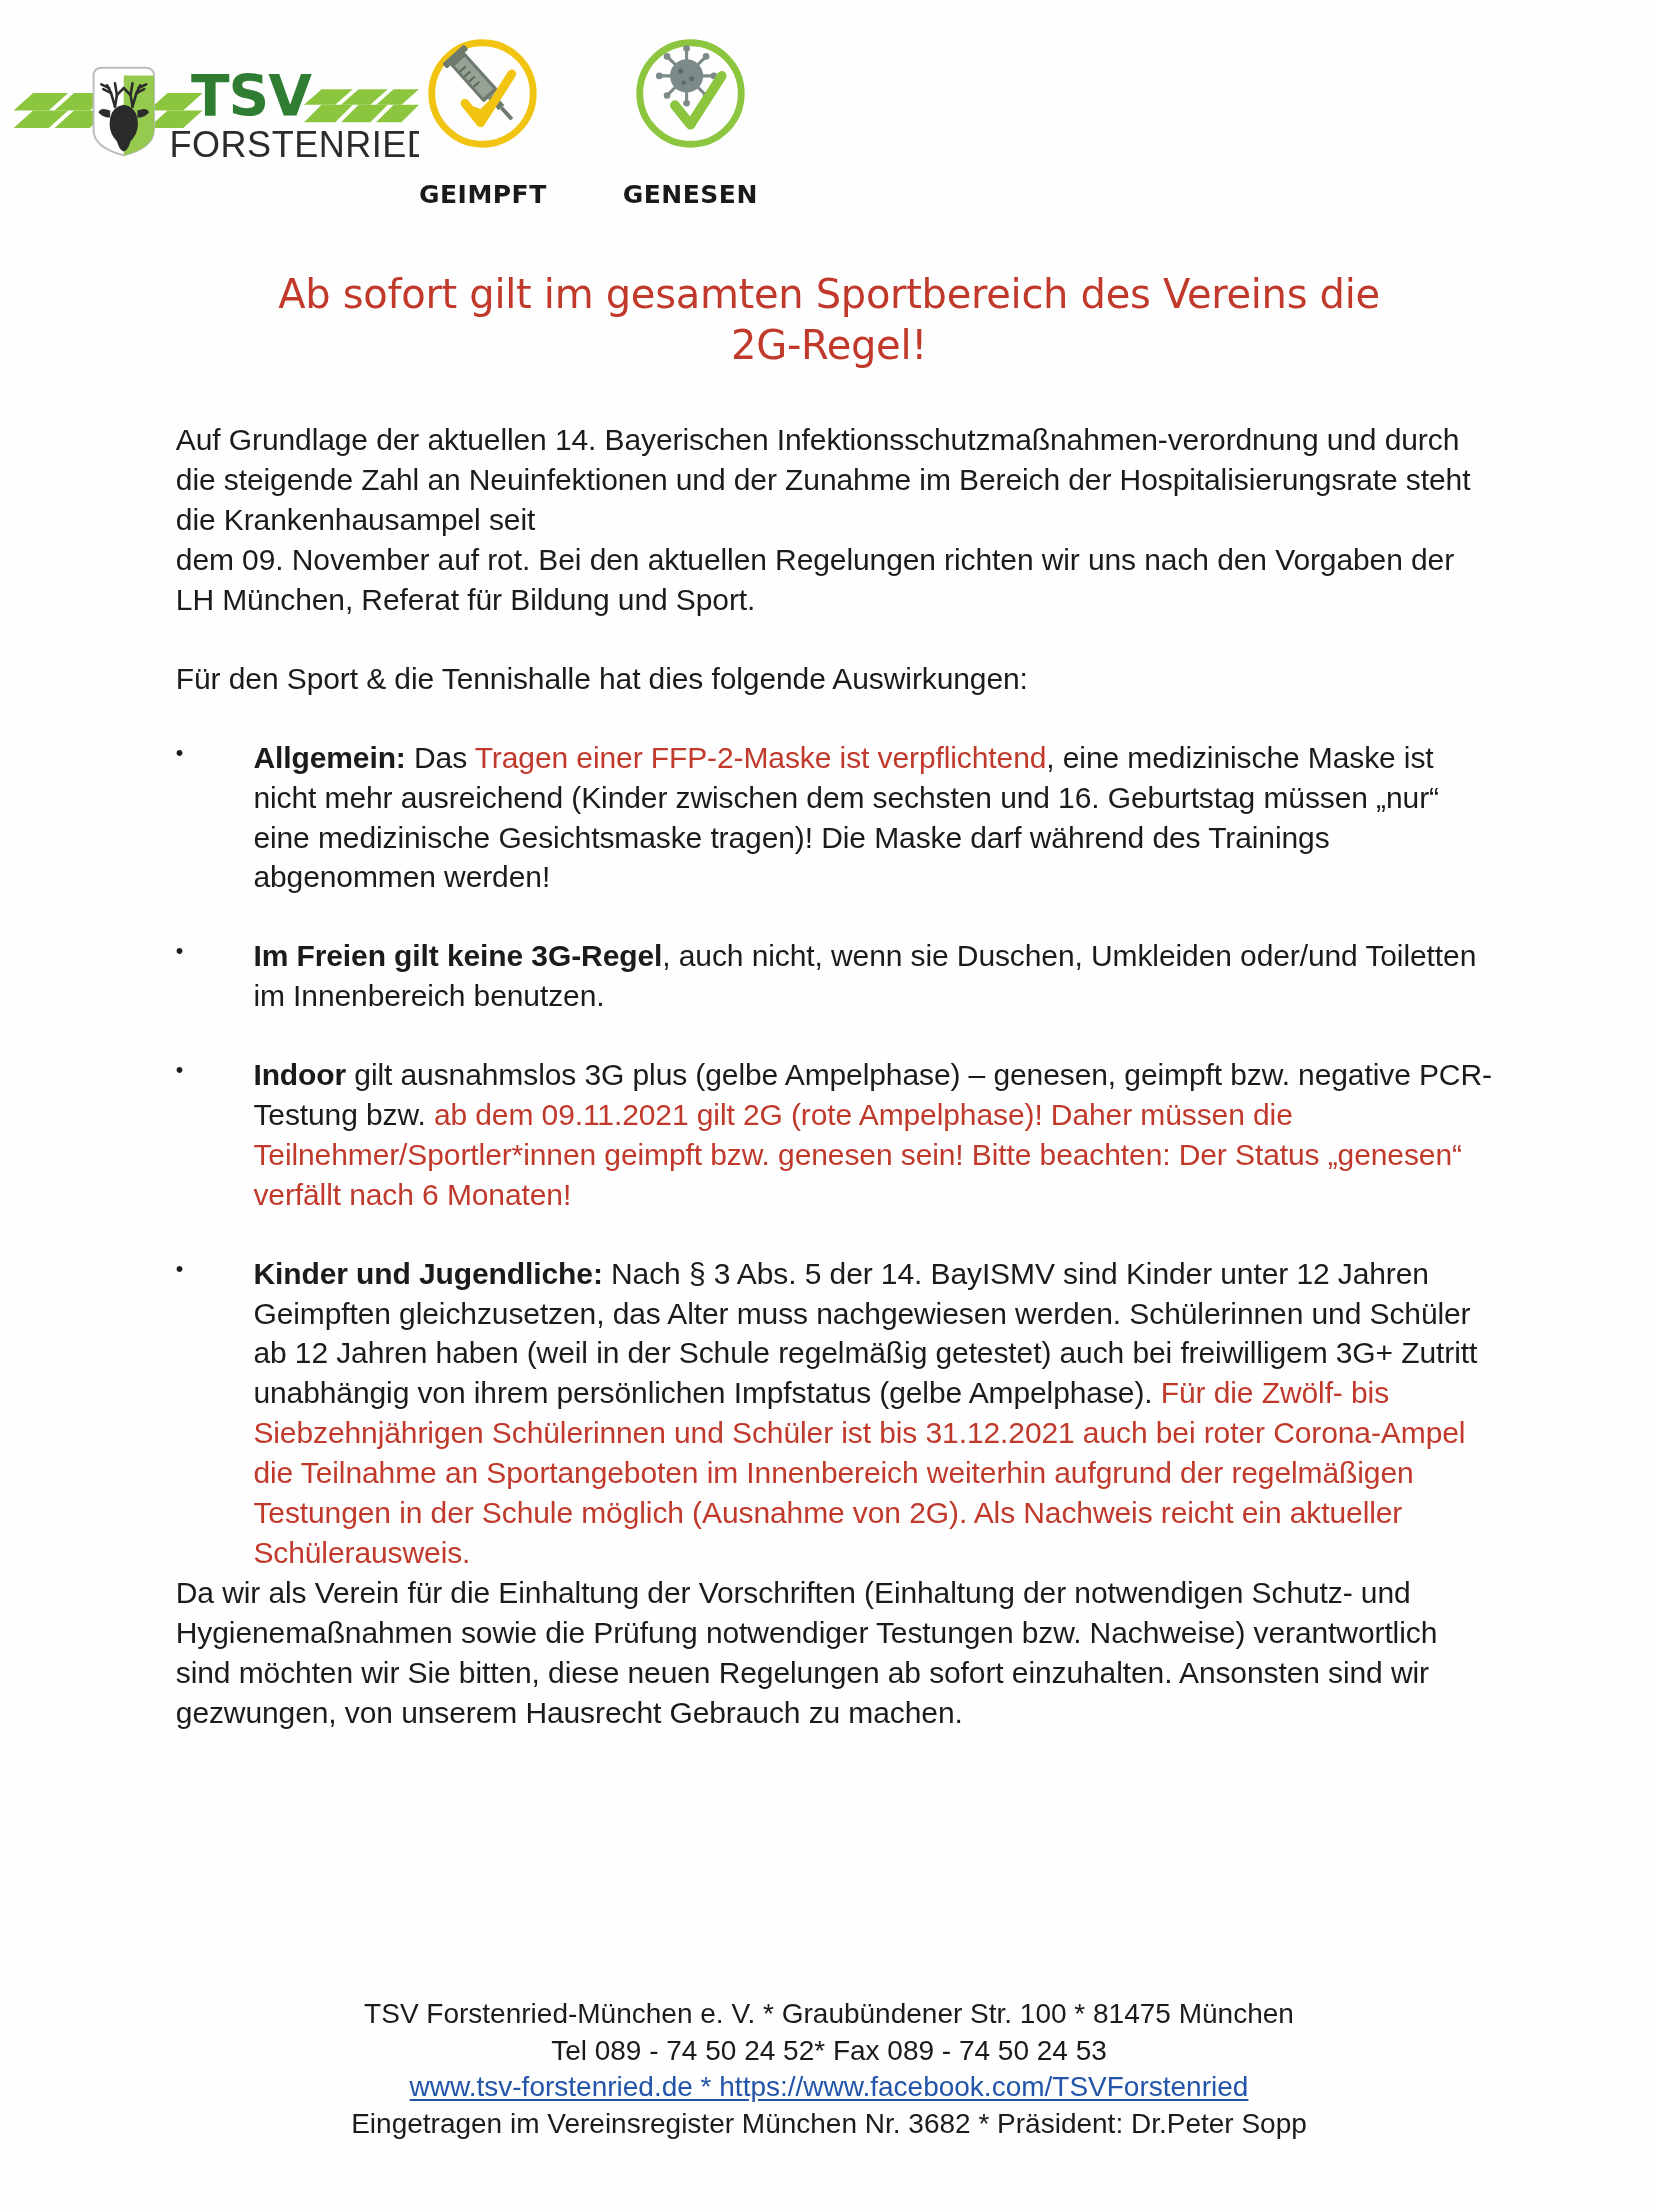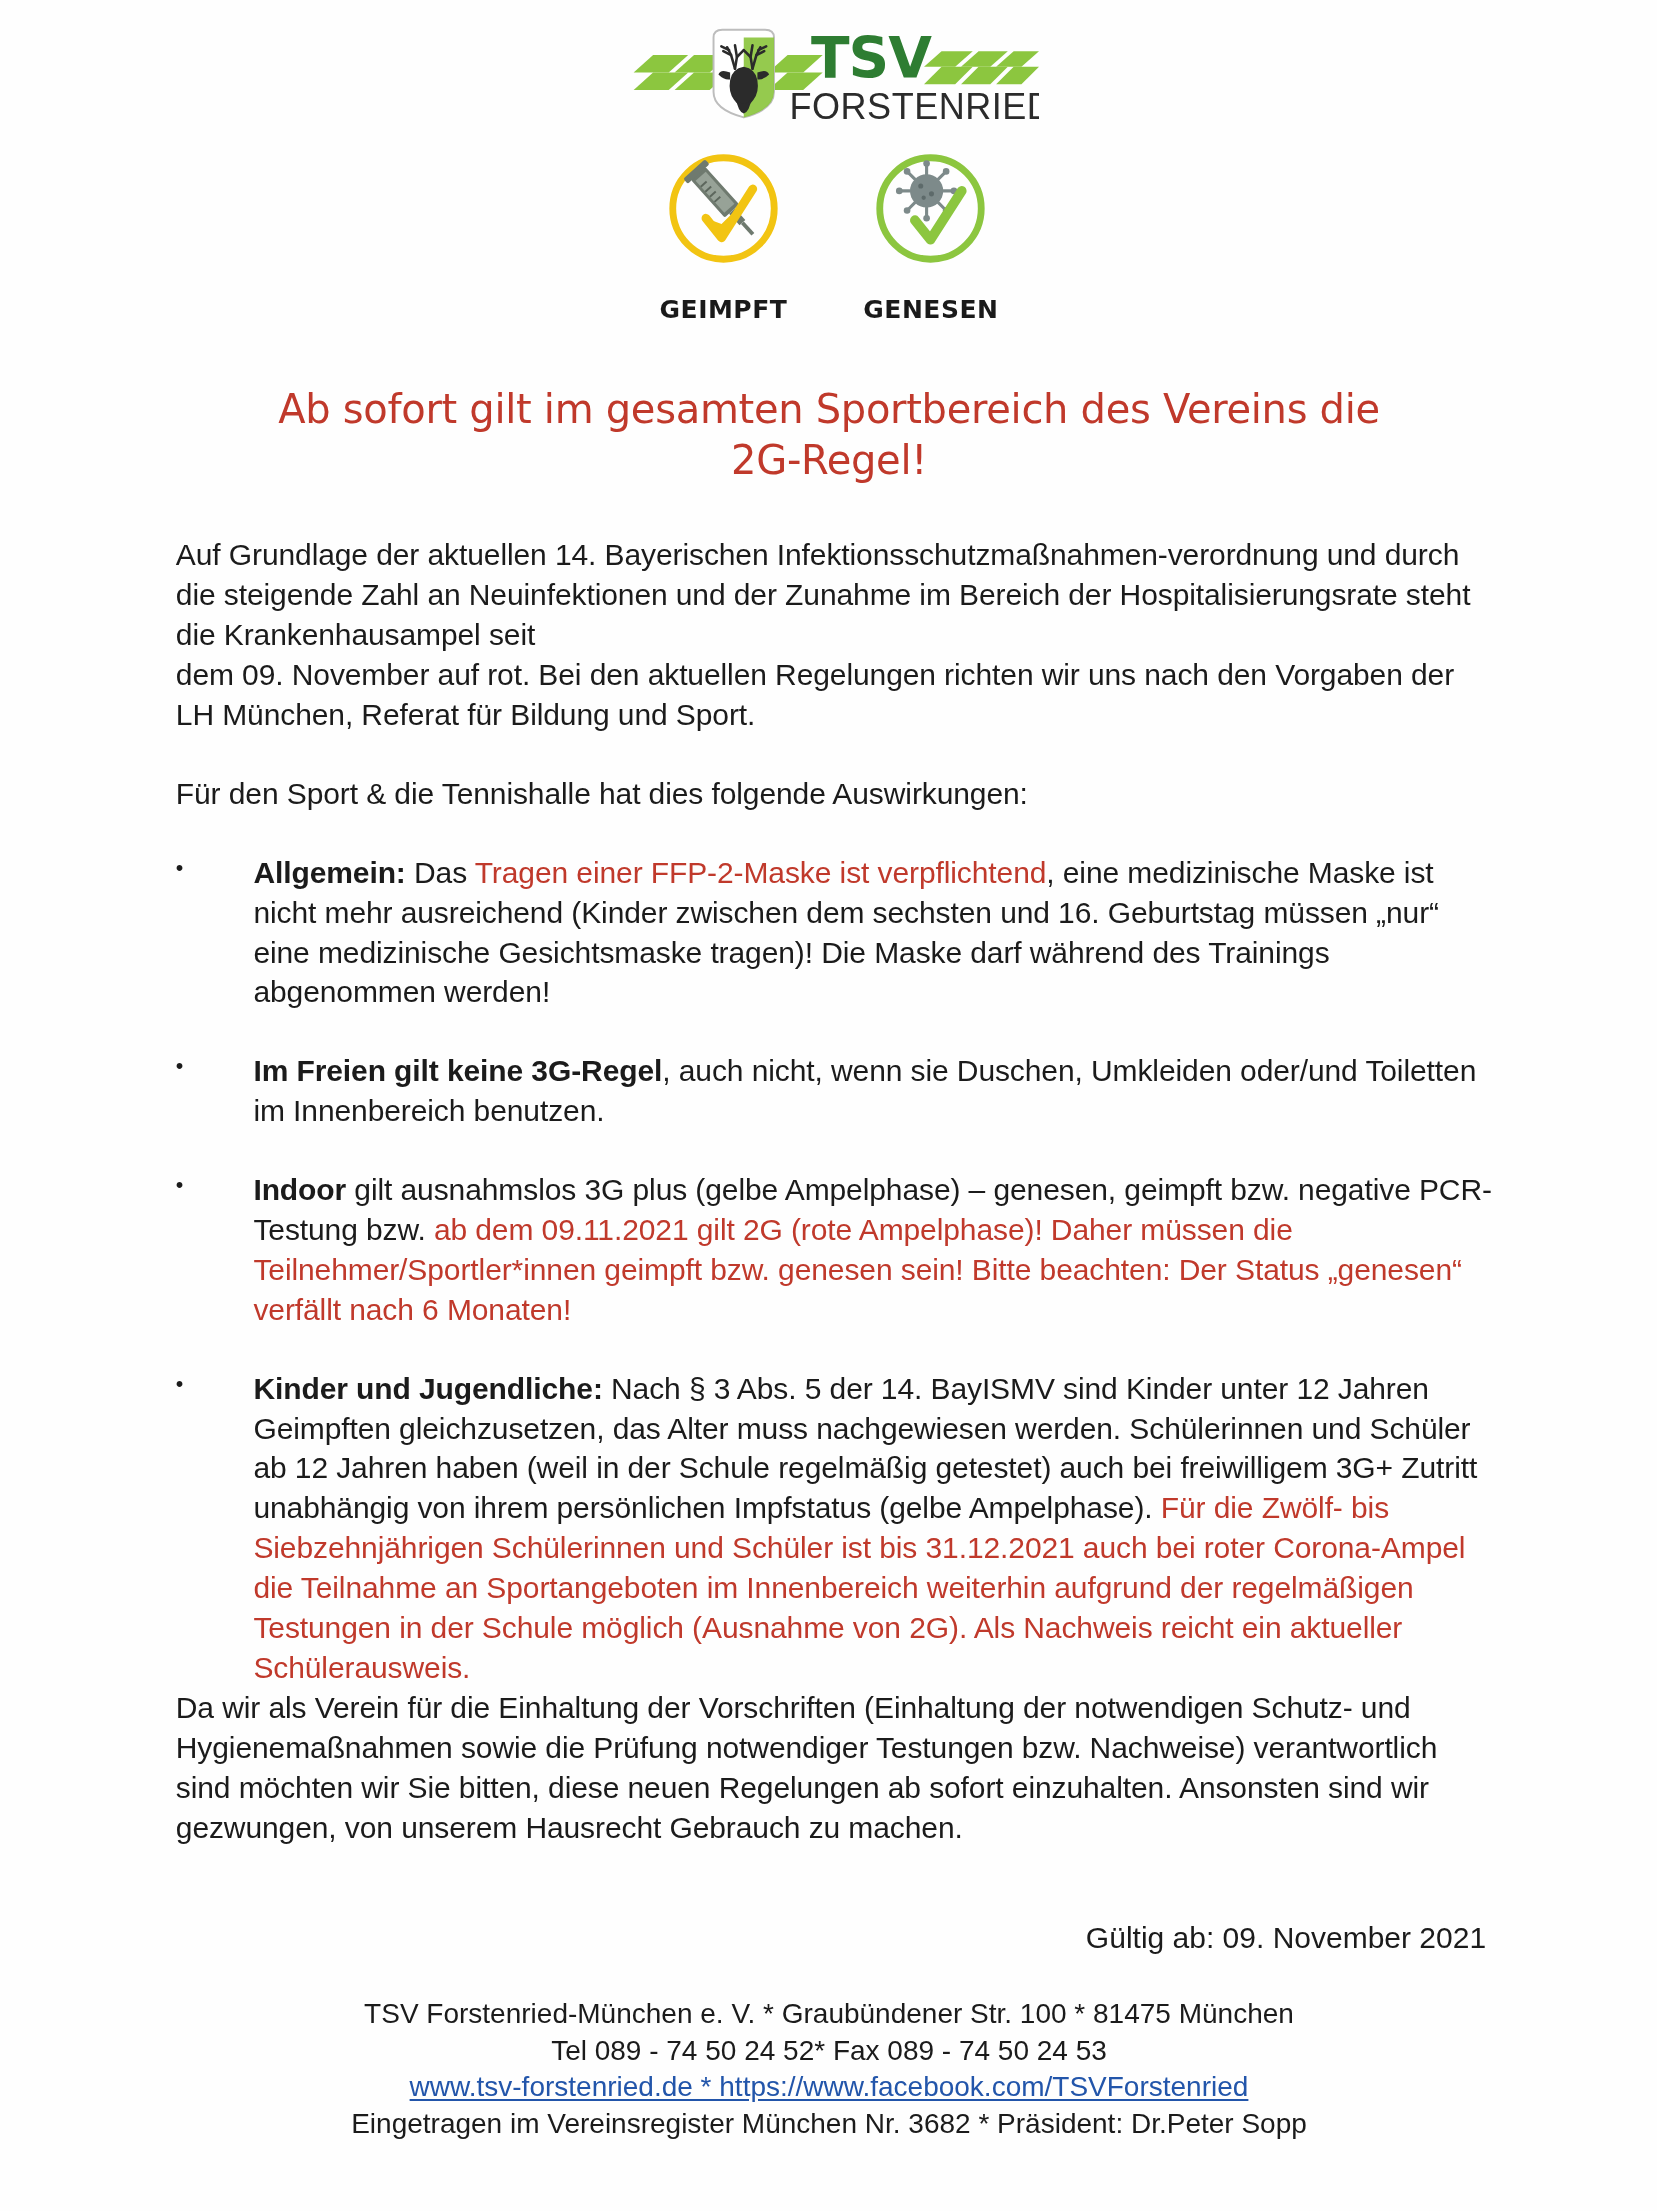--- a/index.html
+++ b/index.html
@@ -24,21 +24,21 @@
     position: relative;
     box-sizing: border-box;
     background: #fefefe;
   }
 
   
   .header {
     width: 100%;
     padding-top: 17.6px;
     display: flex;
-    flex-direction: column;
+    flex-direction: row;
     align-items: center;
   }
 
   .logo-wrap {
     position: relative;
     width: 419px;
     height: 115px;
   }
 
   .logo-svg { display: block; }
@@ -305,21 +305,20 @@
     <div class="bullet-row" style="margin-top:39px;">
       <span class="bullet-dot">•</span>
       <span class="bullet-gap"></span>
       <span class="bullet-body"><b class="lead">Kinder und Jugendliche:</b><span> Nach § 3 Abs. 5 der 14. BayISMV sind Kinder unter 12 Jahren Geimpften gleichzusetzen, das Alter muss nachgewiesen werden. Schülerinnen und Schüler ab 12 Jahren haben (weil in der Schule regelmäßig getestet) auch bei freiwilligem 3G+ Zutritt unabhängig von ihrem persönlichen Impfstatus (gelbe Ampelphase). </span><span class="red">Für die Zwölf- bis Siebzehnjährigen Schülerinnen und Schüler ist bis 31.12.2021 auch bei roter Corona-Ampel die Teilnahme an Sportangeboten im Innenbereich weiterhin aufgrund der regelmäßigen Testungen in der Schule möglich (Ausnahme von 2G). Als Nachweis reicht ein aktueller Schülerausweis.</span><span></span></span>
     </div>
 
     <p class="para" style="">Da wir als Verein für die Einhaltung der Vorschriften (Einhaltung der notwendigen Schutz- und Hygienemaßnahmen sowie die Prüfung notwendiger Testungen bzw. Nachweise) verantwortlich sind möchten wir Sie bitten, diese neuen Regelungen ab sofort einzuhalten. Ansonsten sind wir gezwungen, von unserem Hausrecht Gebrauch zu machen.</p>
 
   </div>
 
-  <div class="validity">Gültig ab: 09. November 2021</div>
 
   <div class="footer">
     <span class="line">TSV Forstenried-München e. V. * Graubündener Str. 100 * 81475 München</span>
     <span class="line">Tel 089 - 74 50 24 52* Fax 089 - 74 50 24 53</span>
     <span class="line link">www.tsv-forstenried.de * https://www.facebook.com/TSVForstenried</span>
     <span class="line">Eingetragen im Vereinsregister München Nr. 3682 * Präsident: Dr.Peter Sopp</span>
   </div>
 
 </div>
 

